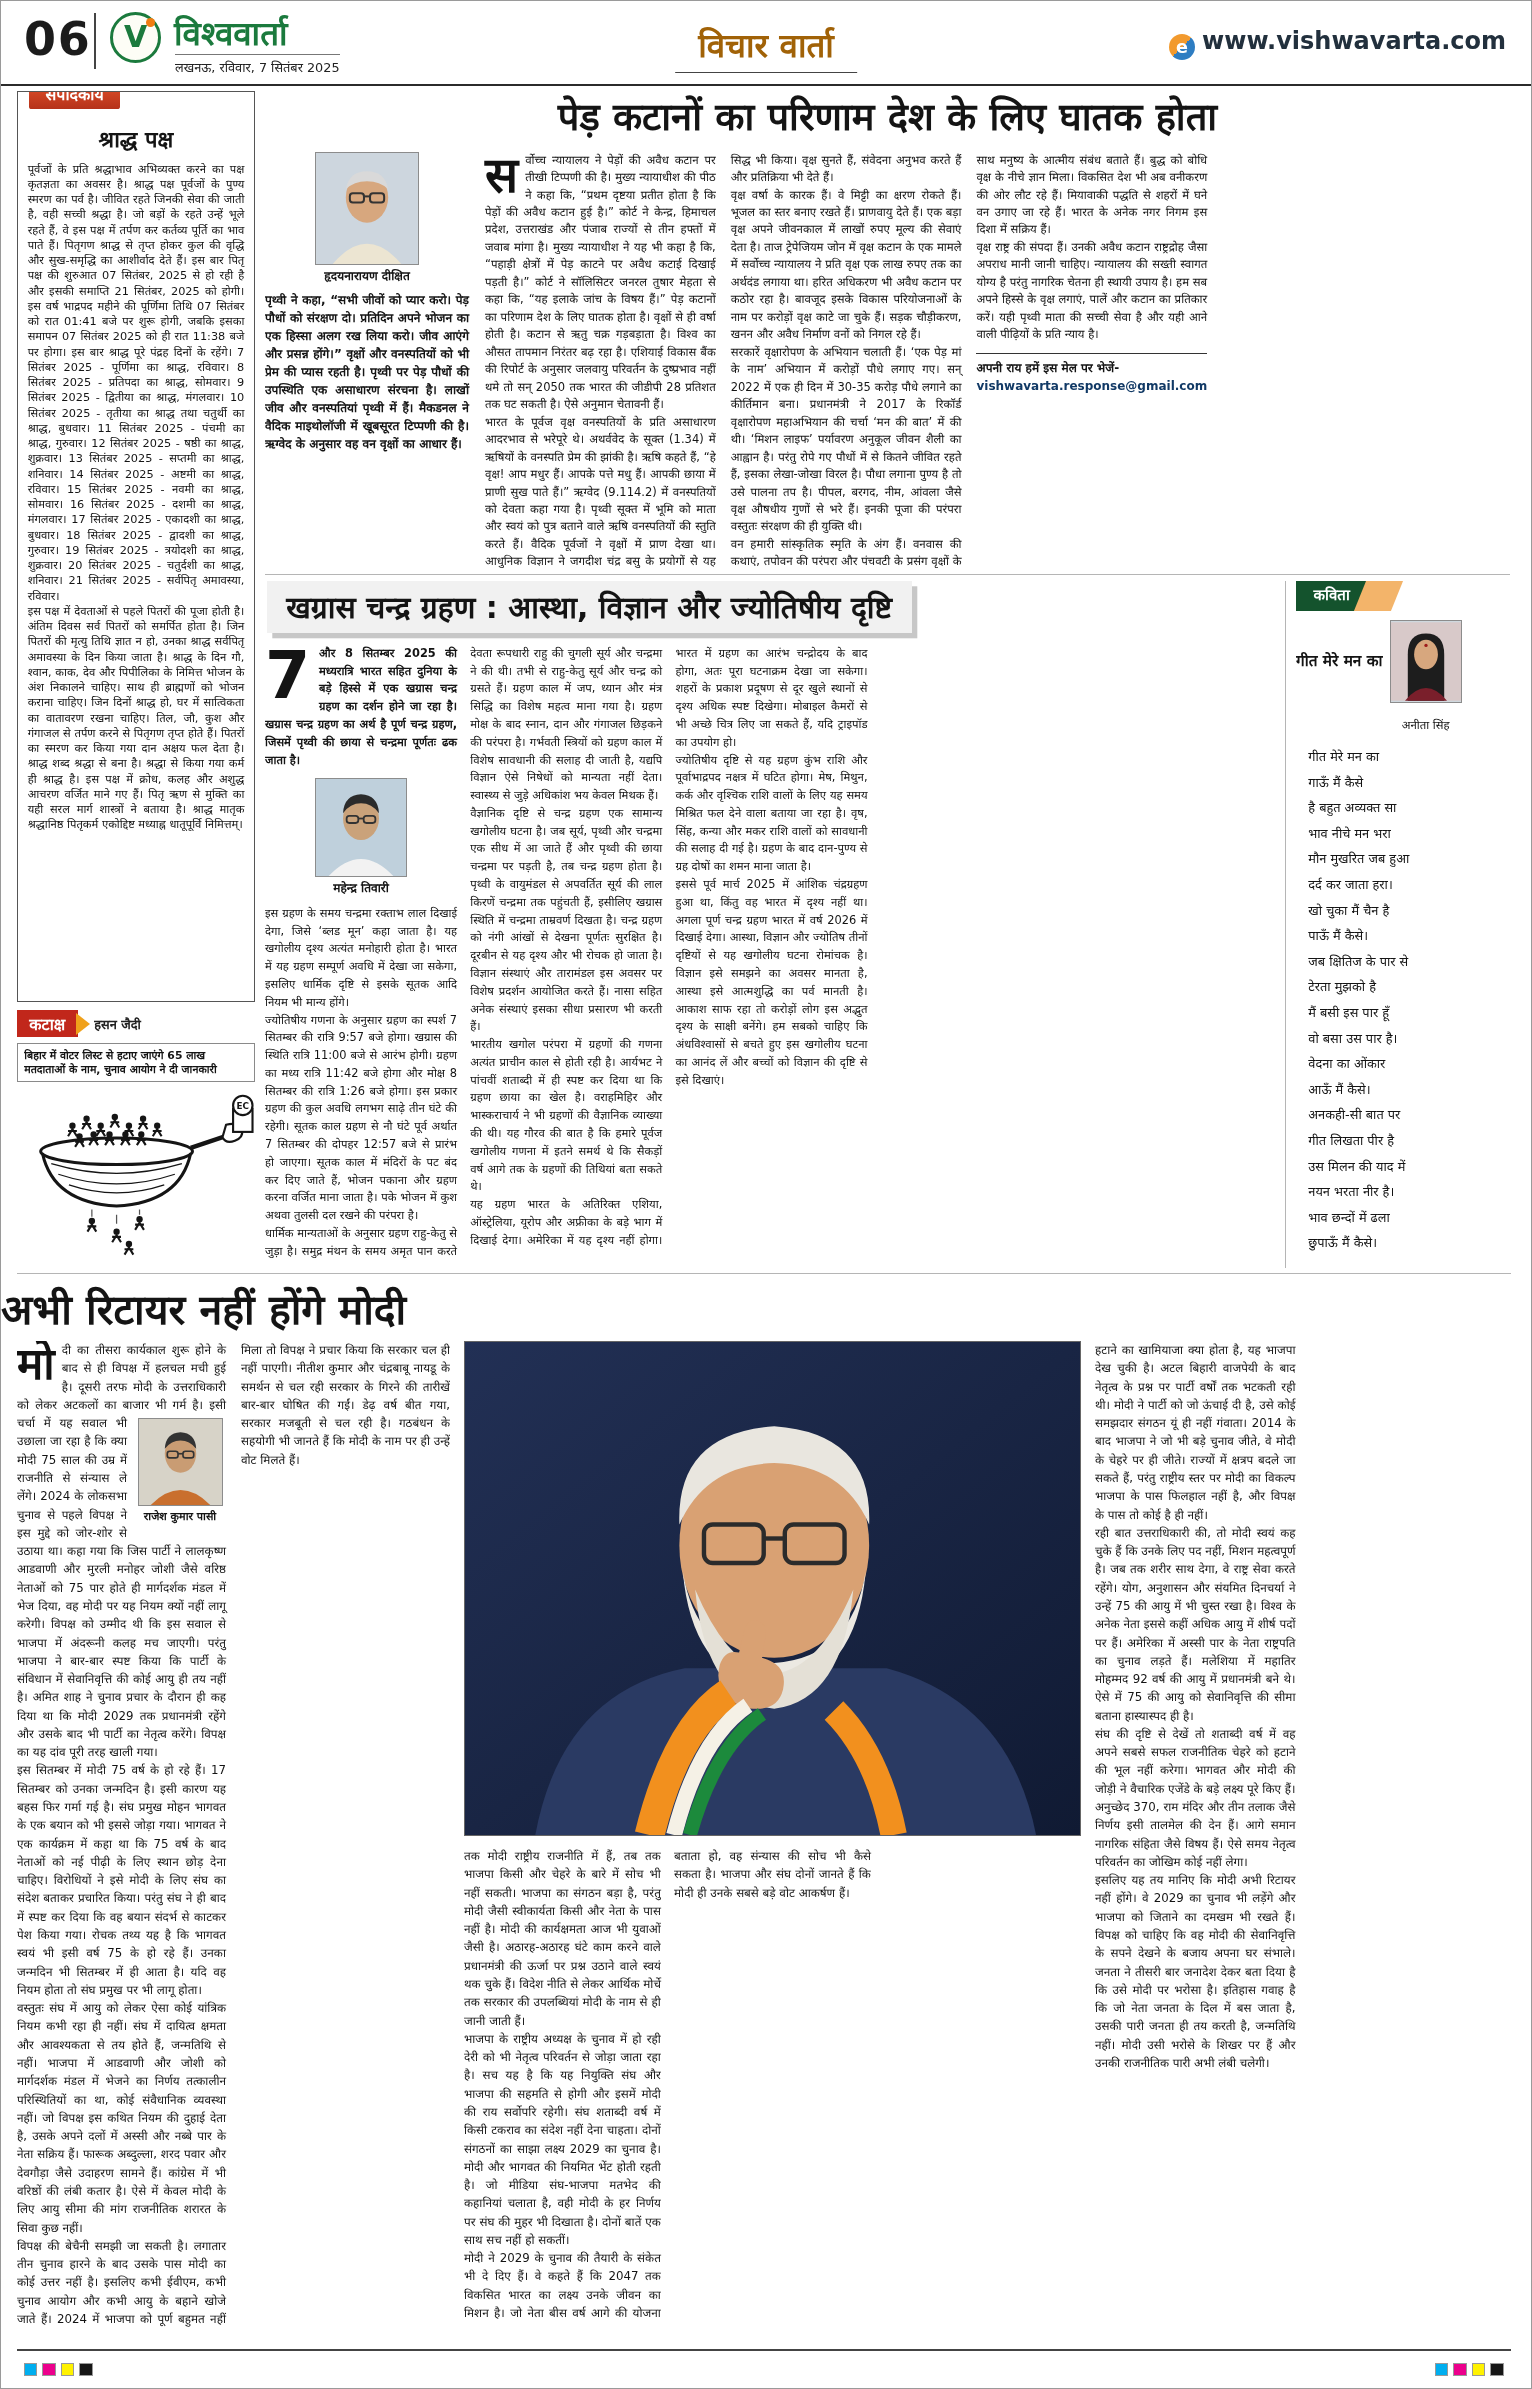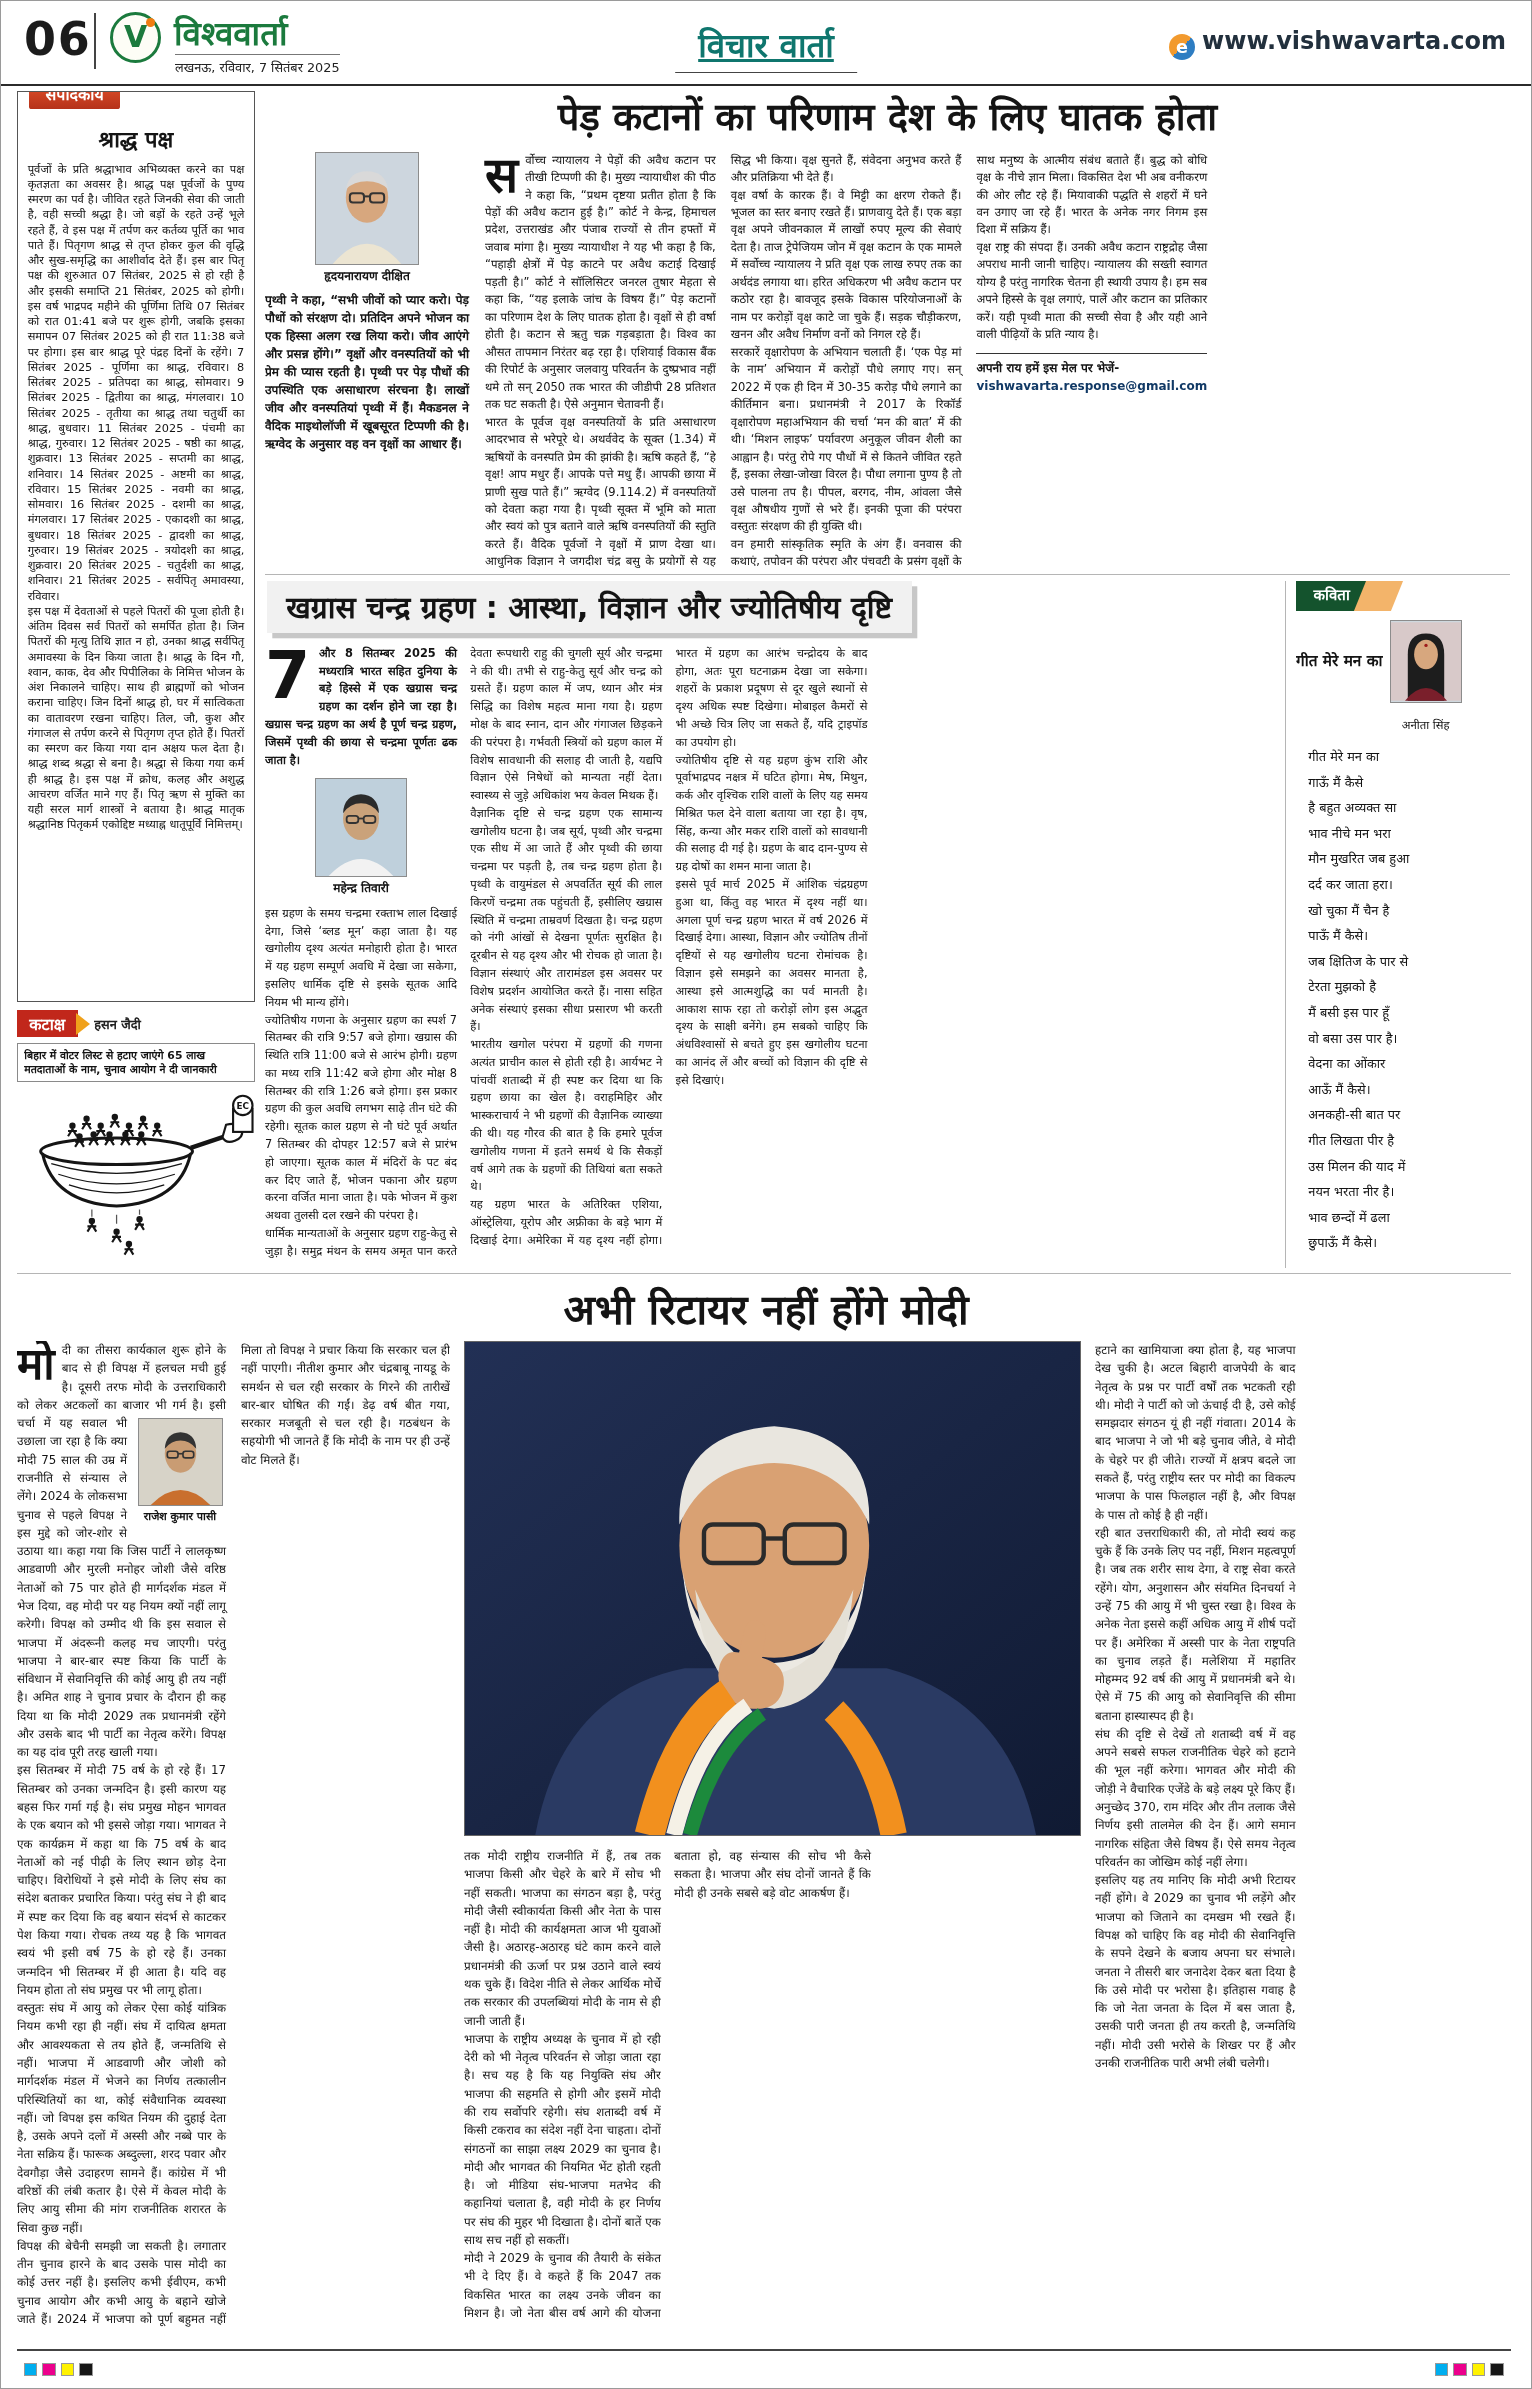--- a/index.html
+++ b/index.html
@@ -8,21 +8,21 @@
   .page { position:relative; width:1532px; height:2389px; margin:0 auto; background:#ffffff; border:0.9px solid #9a9a9a; overflow:hidden; color:#141414; }
 
   
   .header { position:absolute; top:0; left:0; width:100%; height:85px; background:#fff; border-bottom:2.6px solid #2b2b2b; }
   .pagenum { position:absolute; left:23px; top:10.6px; font-size:46px; font-weight:bold; color:#1c1c1c; letter-spacing:1.8px; }
   .head-sep { position:absolute; left:93px; top:12.3px; width:1.8px; height:56px; background:#444; }
   .logo-mark { position:absolute; left:109px; top:10.6px; width:51px; height:51px; border-radius:50%; border:3.5px solid #1b7a3d; color:#1b7a3d; font-size:30px; font-weight:bold; text-align:center; line-height:44px; background:#fdfdf6; }
   .logo-mark i { position:absolute; right:3.5px; top:3.5px; width:8.8px; height:8.8px; border-radius:50%; background:#f07d12; }
   .masthead { position:absolute; left:173px; top:8.8px; font-size:33px; font-weight:bold; color:#1b7a3d; }
   .dateline { position:absolute; left:174px; top:53px; font-size:12.8px; color:#222; border-top:0.9px solid #777; padding-top:2.6px; }
-  .page-title { position:absolute; left:50%; transform:translateX(-50%); top:21px; font-size:33px; font-weight:bold; color:#0f766e; border-bottom:1.8px solid #444; padding:0 23px 5.3px;text-decoration:underline; }
+  .page-title { position:absolute; left:50%; transform:translateX(-50%); top:21px; font-size:33px; font-weight:bold; color:#a16207; border-bottom:1.8px solid #444; padding:0 23px 5.3px; }
   .website { position:absolute; right:25px; top:26.4px; font-size:24px; font-weight:bold; color:#22303d; }
   .globe-icon { display:inline-block; width:26.4px; height:26.4px; border-radius:50%; background:linear-gradient(135deg,#f29a2e 0 50%,#2e7dc2 50% 100%); color:#fff; font-size:17.6px; font-weight:bold; text-align:center; line-height:26.4px; vertical-align:-3.5px; margin-right:7px; }
 
   
   .pre { white-space:pre-line; }
   .jt { text-align:justify; }
   .rule-h { position:absolute; height:0.9px; background:#b5b5b5; }
   .rule-v { position:absolute; width:0.9px; background:#b5b5b5; }
   .byline { font-weight:bold; font-size:12px; text-align:center; margin:2px 0 7px; }
   .portrait { display:block; margin:0 auto; border:0.9px solid #8c8c8c; background:#cfd8de; }
@@ -67,21 +67,21 @@
   
   .cartoon { position:absolute; left:16px; top:1009px; width:238px; height:257px; overflow:hidden; }
   .cartoon-head { display:flex; align-items:center; gap:4px; }
   .cartoon-label { background:#c1271b; color:#fff; font-weight:bold; font-size:16px; padding:2.6px 12.3px; }
   .cartoon-arrow { width:0; height:0; border-top:11.4px solid transparent; border-bottom:11.4px solid transparent; border-left:14px solid #f0a11b; margin-left:-5.3px; }
   .cartoon-author { font-size:12.8px; font-weight:bold; color:#222; }
   .cartoon-caption { border:0.9px solid #8a8a8a; font-size:10.8px; font-weight:bold; padding:4.4px 6.2px; margin:6.2px 0 3.5px; line-height:1.3; }
   .cartoon-art { width:100%; height:173px; }
 
   
-  .modi-headline { position:absolute; left:0; top:1279px; width:100%; text-align:center; font-size:41px; font-weight:bold; }
+  .modi-headline { position:absolute; left:0; top:1279px; width:100%; font-size:41px; font-weight:bold; }
   .modi-left { position:absolute; left:16px; top:1340px; width:433px; height:995px; column-count:2; column-gap:15px; column-fill:auto; overflow:hidden; font-size:11.8px; line-height:1.55; }
   .modi-right { position:absolute; left:1094px; top:1340px; width:416px; height:995px; column-count:2; column-gap:15px; column-fill:auto; overflow:hidden; font-size:11.8px; line-height:1.55; }
   .modi-mid { position:absolute; left:463px; top:1846px; width:617px; height:490px; column-count:3; column-gap:13.2px; column-fill:auto; overflow:hidden; font-size:11.8px; line-height:1.55; }
   .modi-photo { position:absolute; left:463px; top:1340px; width:617px; height:495px; border:0.9px solid #666; background:#182341; }
   .modi-left .dropcap { font-size:44px; }
   .modi-inset { float:right; width:92px; margin:3.5px 0 3.5px 7px; text-align:center; }
   .modi-inset .byline { font-size:11px; margin:2.6px 0 0; }
 
   
   .footer-rule { position:absolute; left:16px; top:2348px; width:1494px; height:1.8px; background:#444; }

